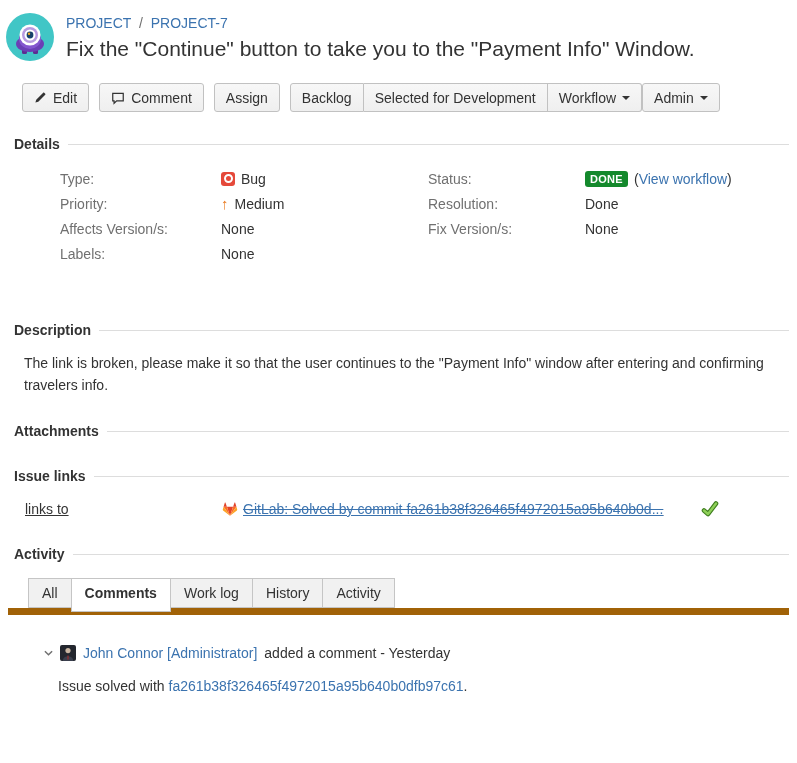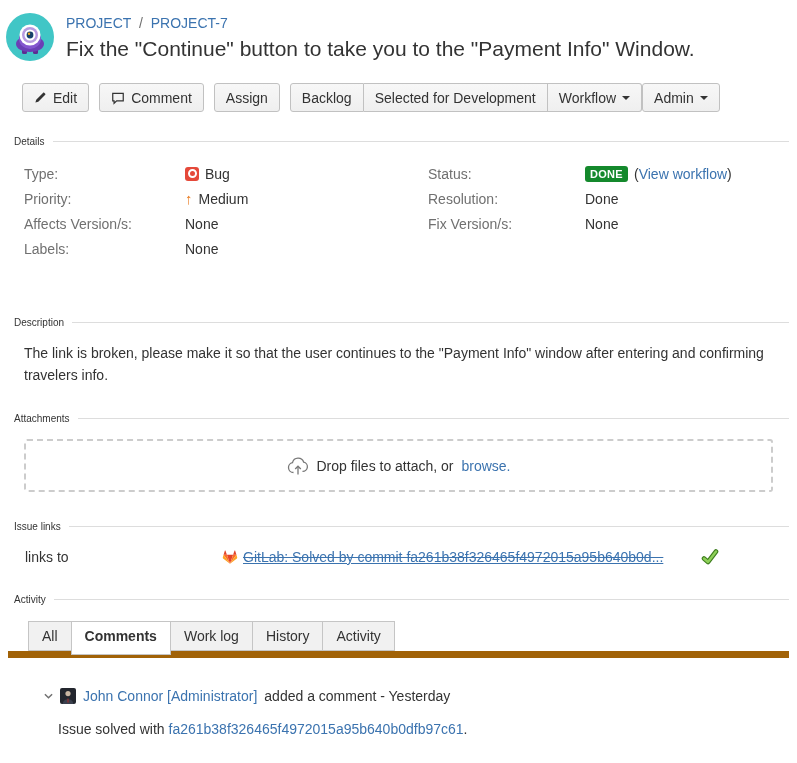--- a/index.html
+++ b/index.html
@@ -28,30 +28,30 @@
   }
   .btn + .btn, .btn-group { margin-left:10px; }
   .btn-group { display:inline-flex; }
   .btn-group .btn { border-radius:0; border-left:none; margin-left:0; }
   .btn-group .btn:first-child { border-radius:3px 0 0 3px; border-left:1px solid #c1c1c1; }
   .btn-group .btn:last-child { border-radius:0 3px 3px 0; }
   .caret { display:inline-block; width:0; height:0; border:4px solid transparent; border-top-color:#333; margin-top:4px; }
 
   
   .section-h { display:flex; align-items:center; margin:0 8px 0 14px; }
-  .section-h .t { font-weight:normal; font-size:10px; color:#333; white-space:nowrap; }
+  .section-h .t { font-weight:bold; font-size:14px; color:#333; white-space:nowrap; }
   .section-h .rule { flex:1; border-top:1px solid #ddd; margin-left:8px; }
 
   
   .details-cols { display:flex; margin:14px 0 0 24px; }
   .dcol-left { width:404px; }
   .dcol-right { flex:1; }
   .frow { display:flex; align-items:center; height:25px; }
   .flabel { color:#707070; }
-  .dcol-left .flabel { width:161px; }
+  .dcol-left .flabel { width:161px;margin-left:36px; }
   .dcol-right .flabel { width:157px; }
   .fvalue { color:#333; display:flex; align-items:center; gap:6px; }
 
   .bug-icon { width:14px; height:14px; background:#e5493a; border-radius:3px;
     display:inline-flex; align-items:center; justify-content:center; }
   .bug-icon i { display:block; width:9px; height:9px; border:2.5px solid #fff; border-radius:50%; }
   .prio-arrow { color:#ea7d24; font-weight:bold; font-size:15px; line-height:14px; }
   .lozenge { background:#14892c; color:#fff; font-size:11px; font-weight:bold;
     letter-spacing:.3px; padding:2px 5px 2px; border-radius:3px; line-height:12px; }
   .paren { color:#333; }
@@ -59,21 +59,21 @@
   .gap-after-details { height:56px; }
 
   
   .desc-text { margin:14px 24px 0; line-height:22px; color:#333; }
 
   
   .dropzone { margin:15px 24px 0 24px; border:2px dashed #ccc; border-radius:3px;
     height:53px; display:flex; align-items:center; justify-content:center; gap:8px; color:#333; }
 
   
-  .linkrow { display:flex; align-items:center; margin:17px 0 0 25px; }
+  .linkrow { display:flex; align-items:center; margin:17px 0 0 25px;text-decoration:underline; }
   .linkrow .rel { width:197px; color:#333; }
   .ext-link { display:inline-flex; align-items:center; gap:5px; }
   .ext-link a { text-decoration:underline line-through;text-align:center; }
   .check-icon { margin-left:38px; }
 
   
   .tabbar { display:flex; align-items:flex-end; border-bottom:7px solid #a16207;
     margin:16px 8px 0 8px; padding-left:20px; }
   .tab { background:#f1f1f1; border:1px solid #c5c5c5; padding:6px 13px;
     margin-right:-1px; font-size:14px; color:#333; cursor:pointer; }
@@ -212,31 +212,20 @@
 
   <div class="section-h">
     <span class="t">Description</span>
     <span class="rule"></span>
   </div>
   <div class="desc-text">The link is broken, please make it so that the user continues to the "Payment Info" window after entering and confirming travelers info.</div>
 
   <div class="section-h" style="margin-top:27px;">
     <span class="t">Attachments</span>
     <span class="rule"></span>
-  </div>
-  <div class="dropzone">
-    <span>
-      <svg width="22" height="20" viewBox="0 0 22 20">
-        <path fill="none" stroke="#777" stroke-width="1.3" d="M6.5 16.5a5 5 0 0 1-1-9.9 5.8 5.8 0 0 1 11.2-.4 4.6 4.6 0 0 1-1.2 9.1"></path>
-        <path fill="none" stroke="#777" stroke-width="1.3" d="M11 18.5v-7.5"></path>
-        <path fill="none" stroke="#777" stroke-width="1.3" d="M8.2 13l2.8-2.8 2.8 2.8"></path>
-      </svg>
-    </span>
-    <span>Drop files to attach, or</span>
-    <a>browse.</a>
   </div>
 
   <div class="section-h" style="margin-top:29px;">
     <span class="t">Issue links</span>
     <span class="rule"></span>
   </div>
   <div class="linkrow">
     <span class="rel">links to</span>
     <span class="ext-link">
       <span>

